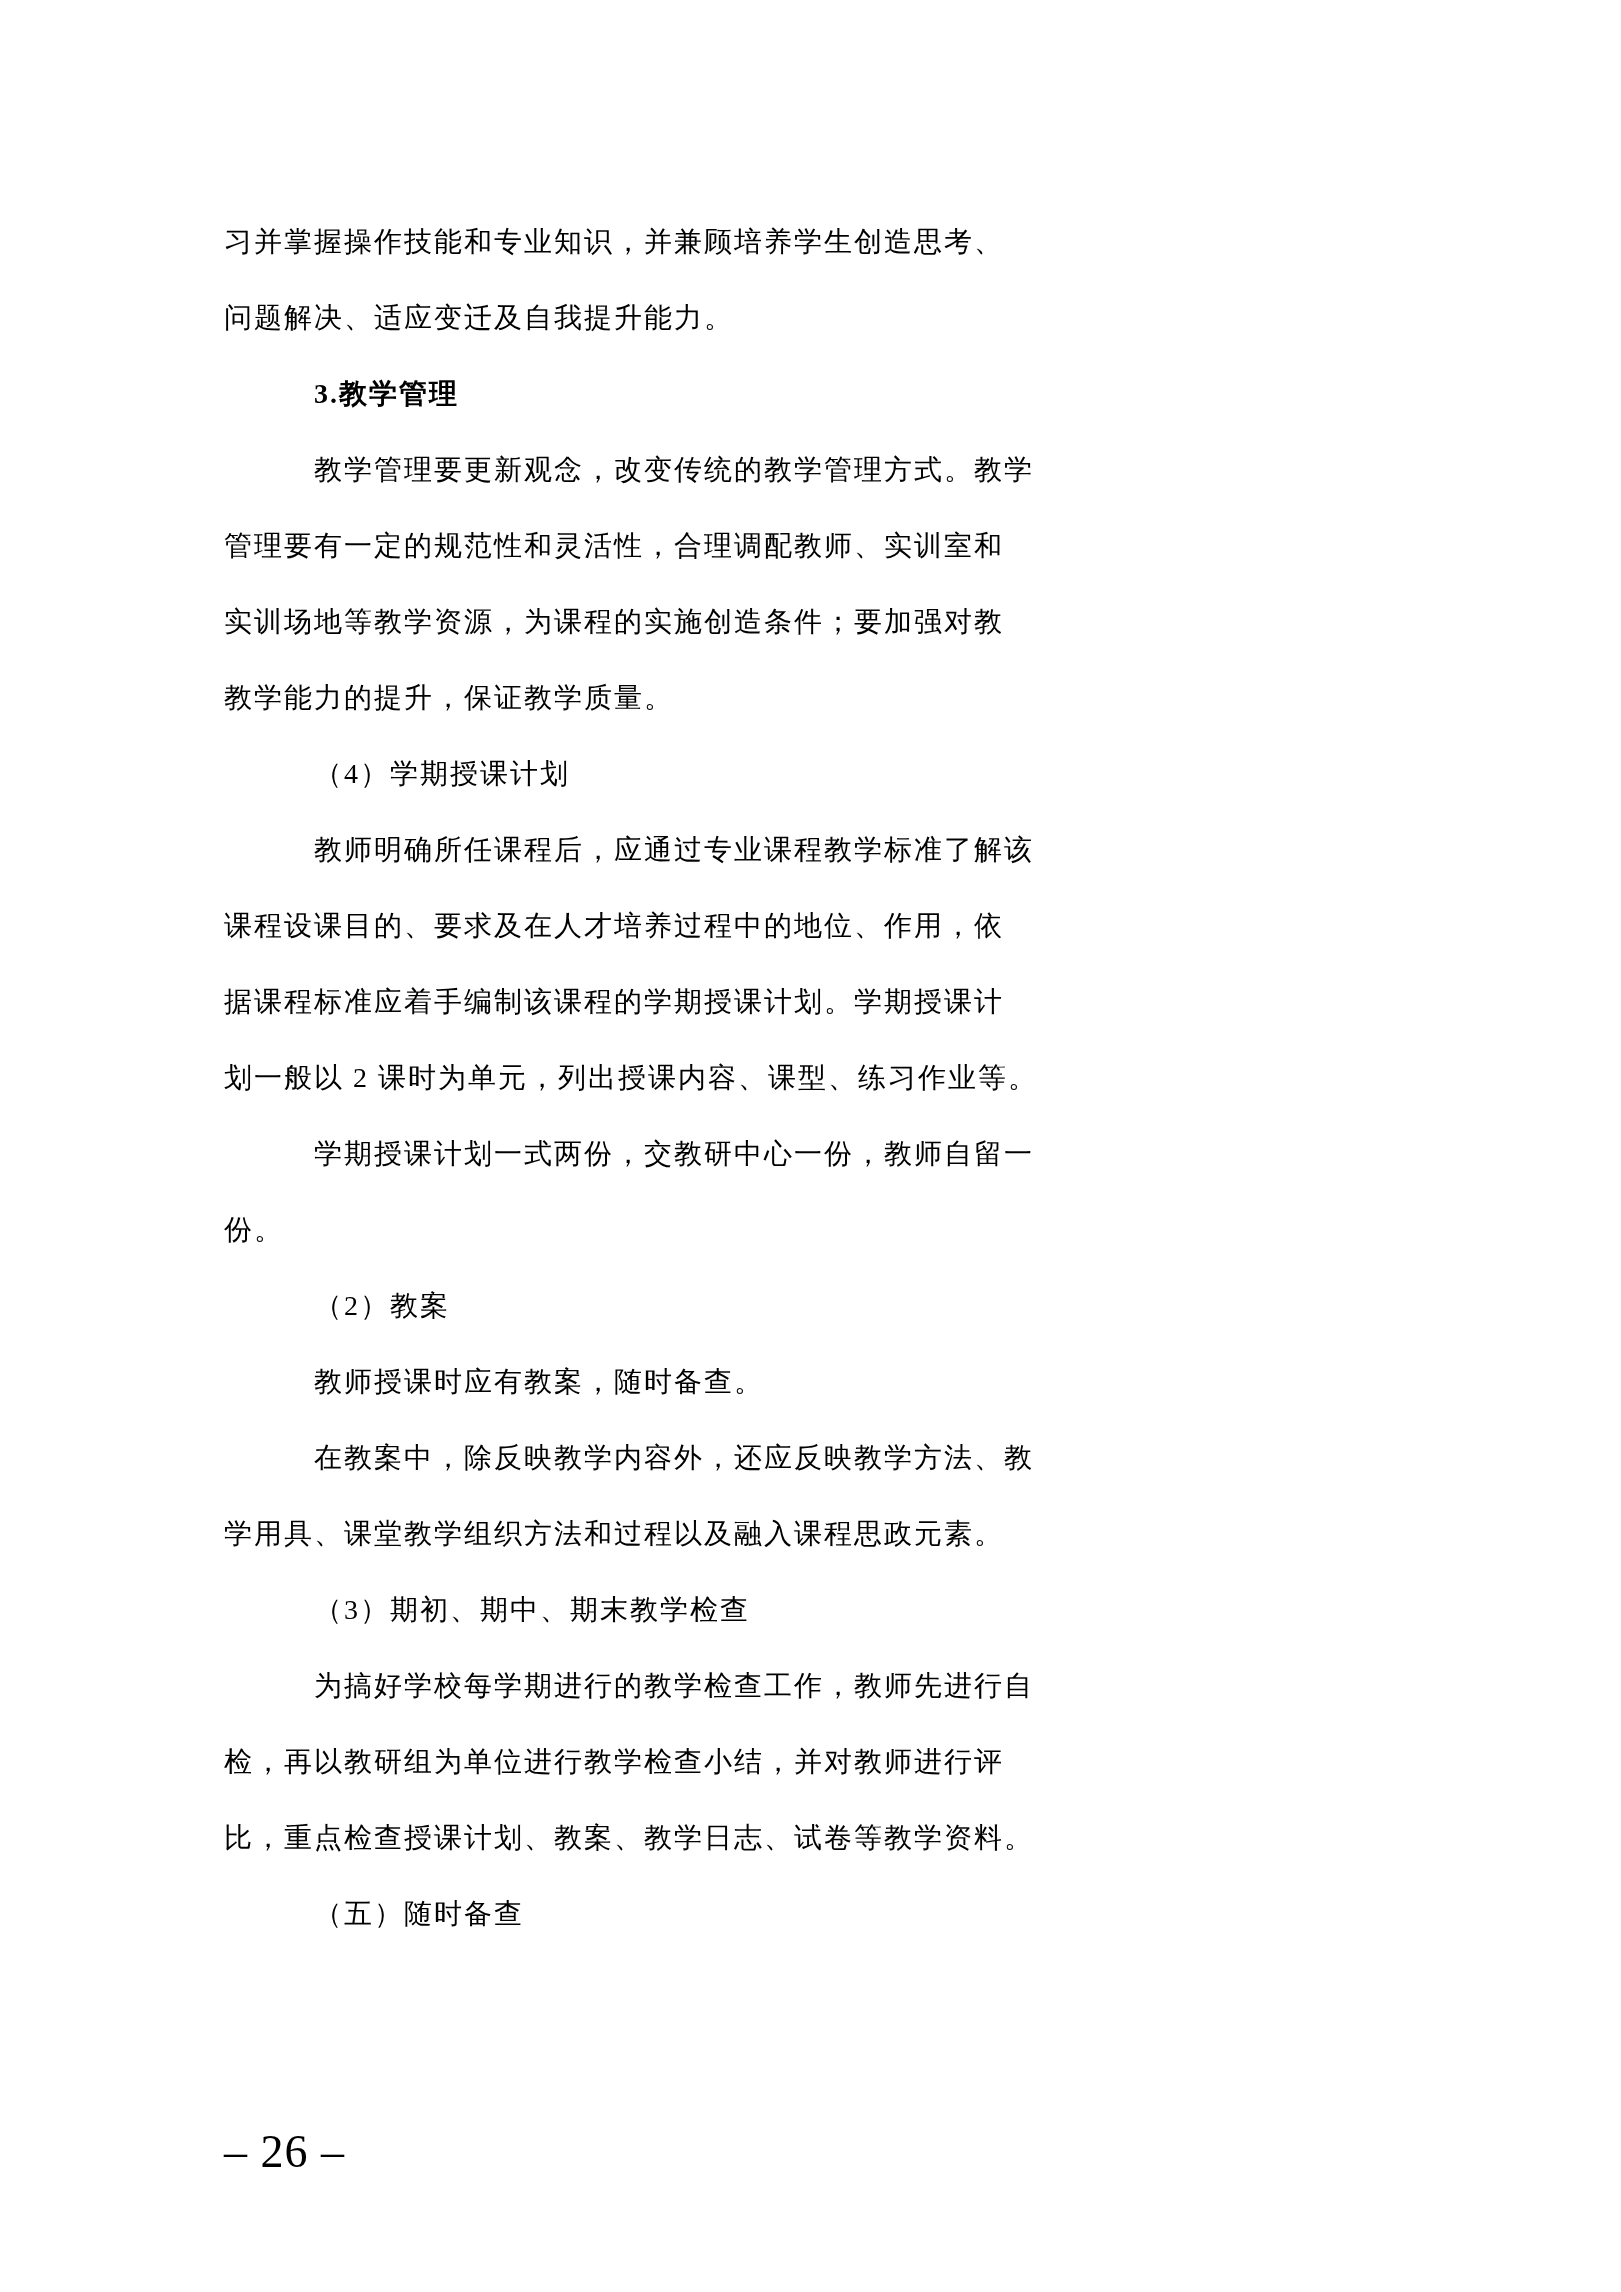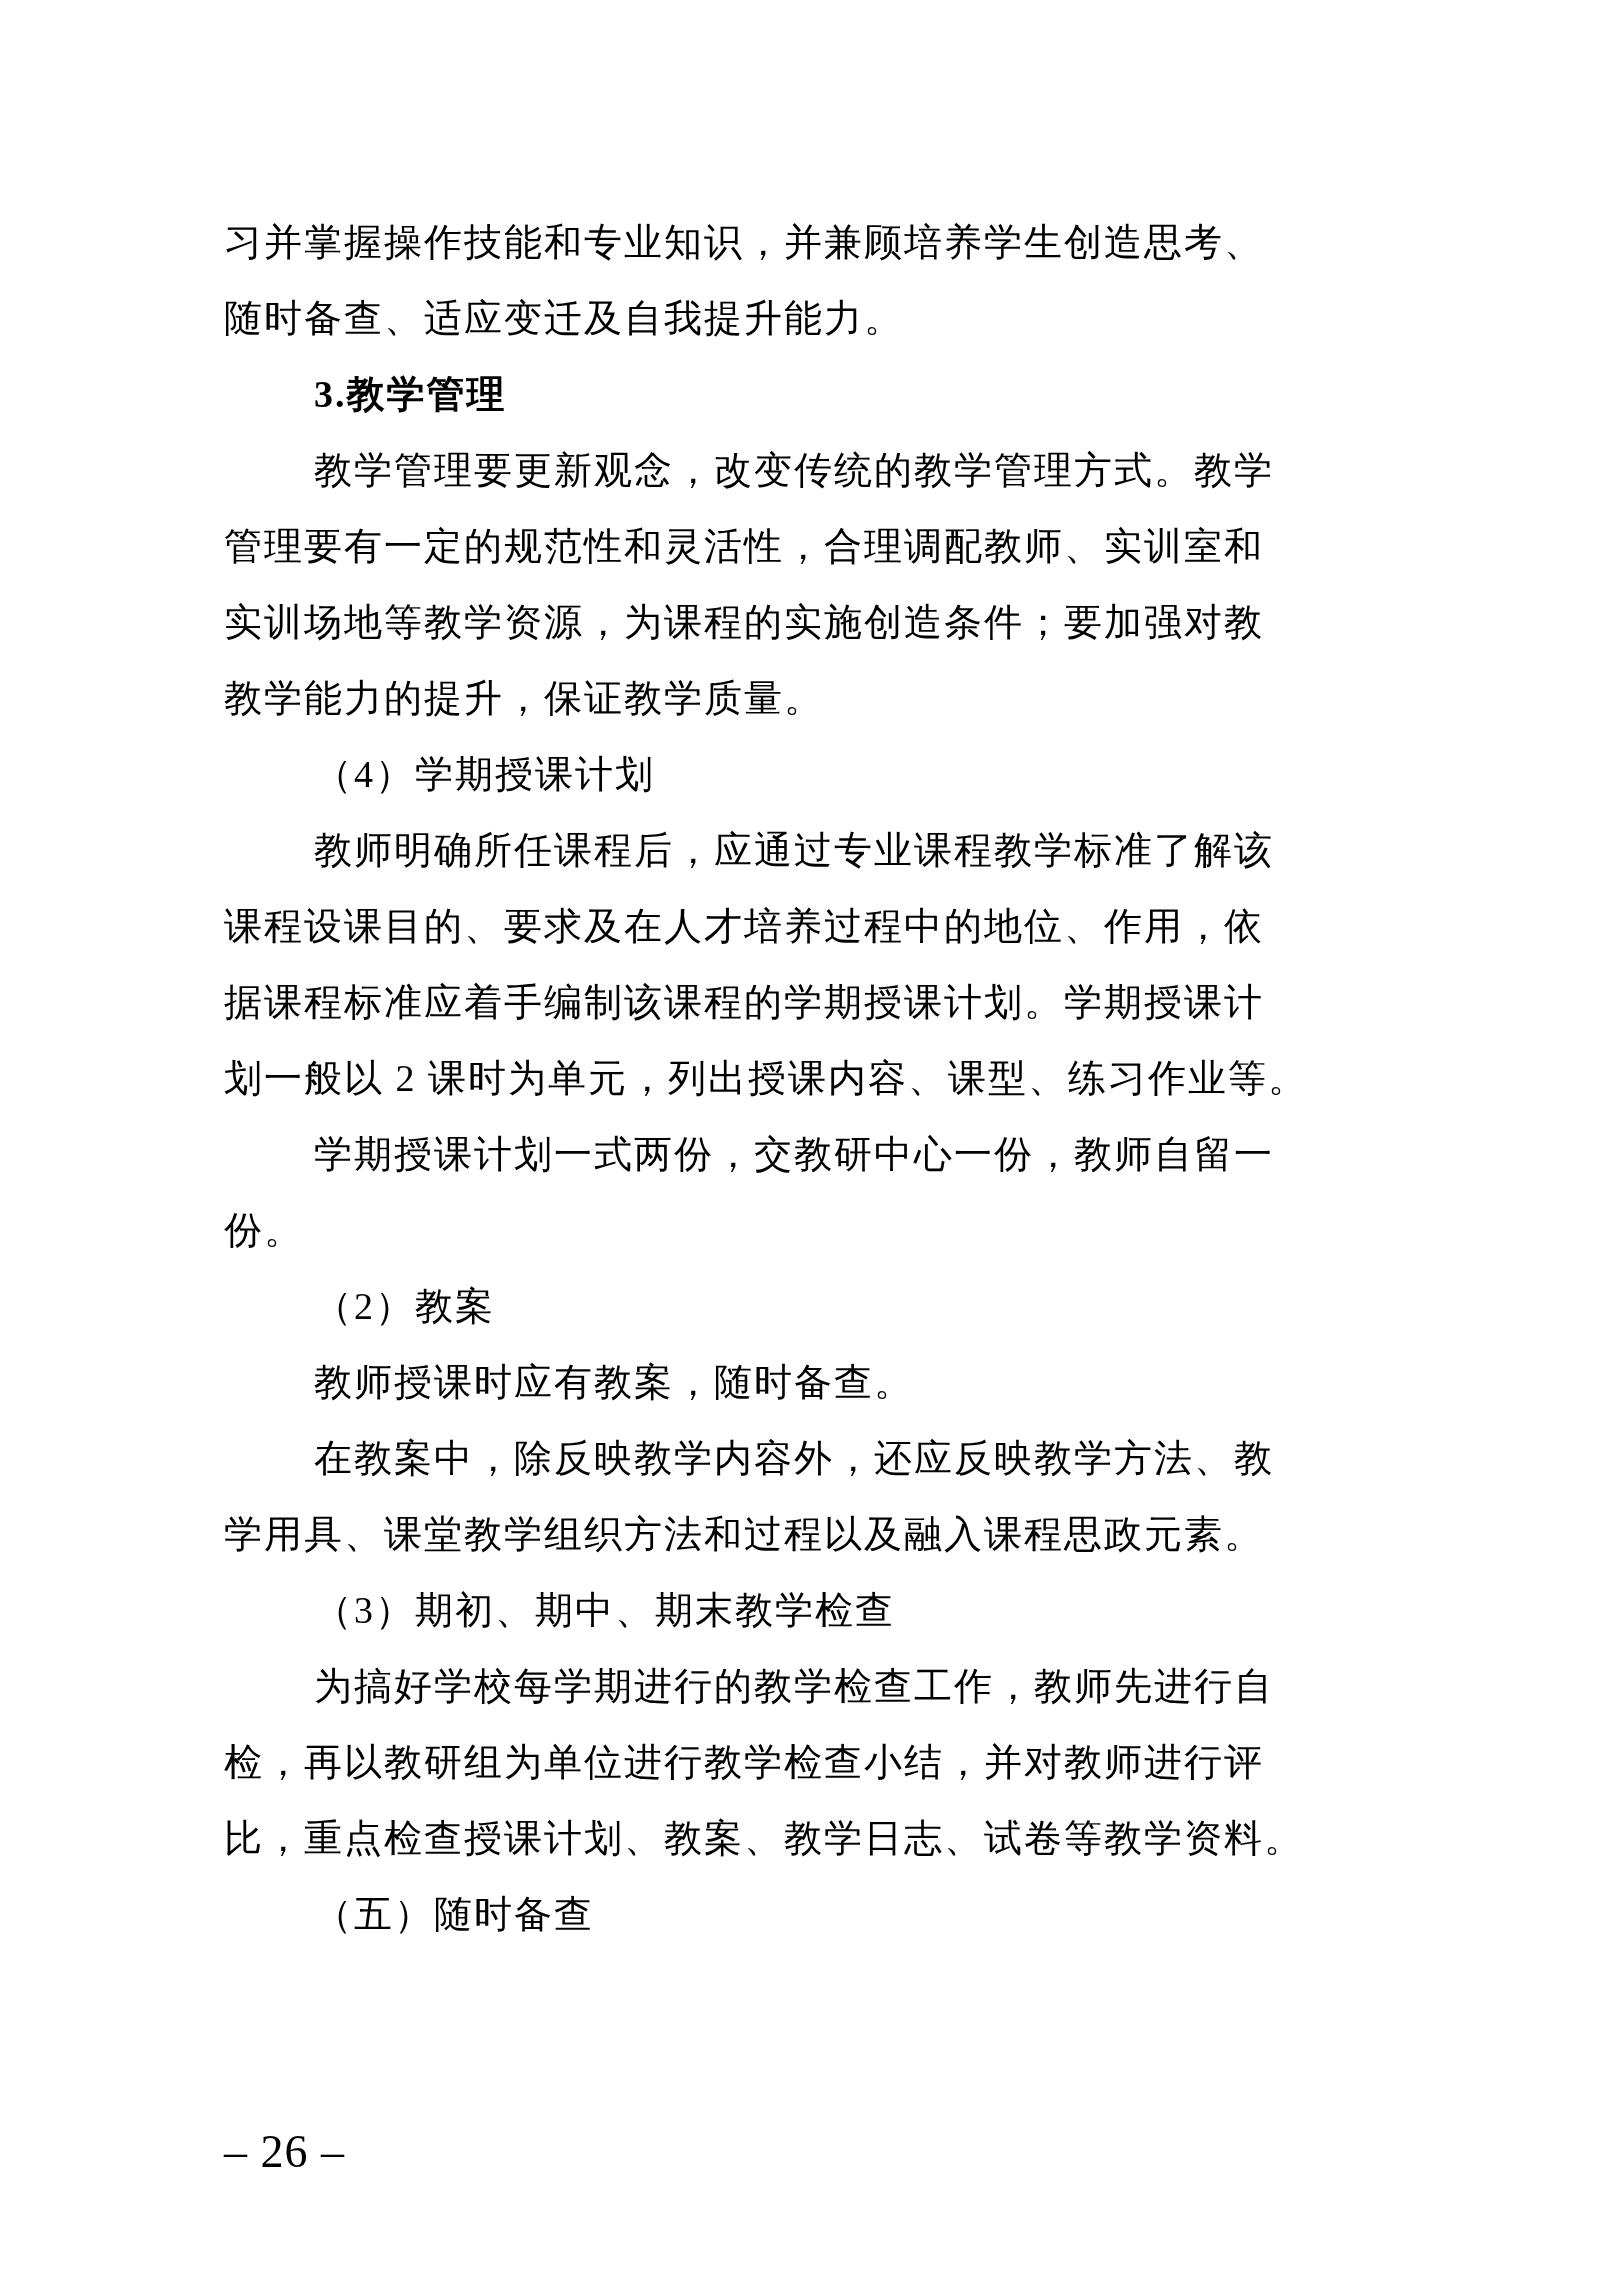--- a/index.html
+++ b/index.html
@@ -18,21 +18,21 @@
   }
   .content {
     position: absolute;
     left: 224px;
     top: 204px;
     width: 1176px;
   }
   .line {
     height: 76px;
     line-height: 76px;
-    font-size: 38px;
+    font-size: 28px;
     letter-spacing: 2px;
     white-space: nowrap;
   }
   .line.indent {
     padding-left: 90px;
   }
   .line.bold {
     font-weight: bold;
   }
   .line.kai {
@@ -48,21 +48,21 @@
     letter-spacing: 1px;
     white-space: nowrap;
   }
 </style>
 </head>
 <body>
 
 <div class="page">
   <div class="content">
       <div class="line">习并掌握操作技能和专业知识，并兼顾培养学生创造思考、</div>
-      <div class="line">随时备查、适应变迁及自我提升能力。</div>
+      <div class="line">问题解决、适应变迁及自我提升能力。</div>
       <div class="line indent bold">3.教学管理</div>
       <div class="line indent">教学管理要更新观念，改变传统的教学管理方式。教学</div>
       <div class="line">管理要有一定的规范性和灵活性，合理调配教师、实训室和</div>
       <div class="line">实训场地等教学资源，为课程的实施创造条件；要加强对教</div>
       <div class="line">教学能力的提升，保证教学质量。</div>
       <div class="line indent">（4）学期授课计划</div>
       <div class="line indent">教师明确所任课程后，应通过专业课程教学标准了解该</div>
       <div class="line">课程设课目的、要求及在人才培养过程中的地位、作用，依</div>
       <div class="line">据课程标准应着手编制该课程的学期授课计划。学期授课计</div>
       <div class="line">划一般以 2 课时为单元，列出授课内容、课型、练习作业等。</div>

